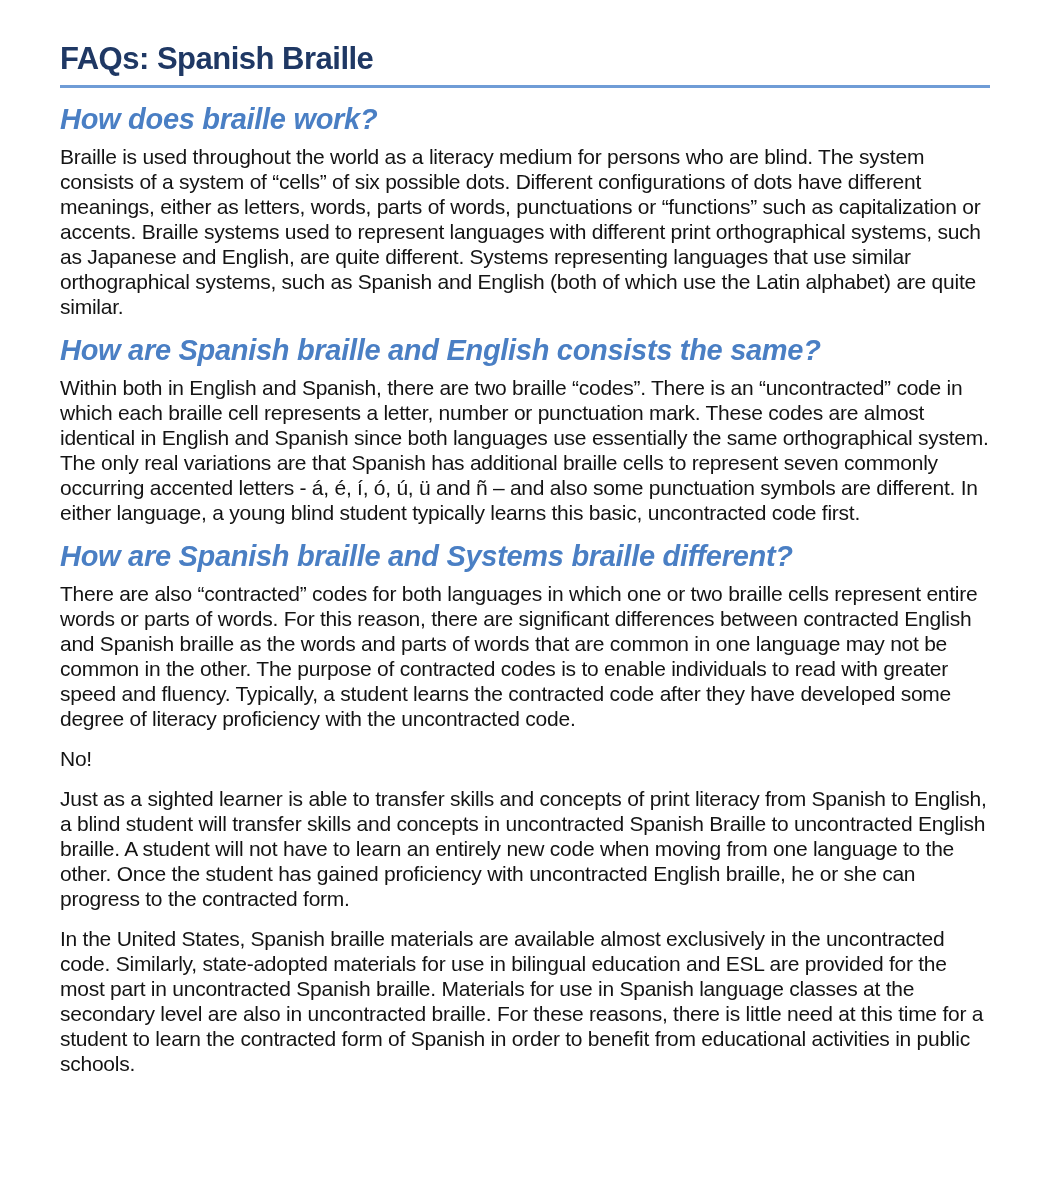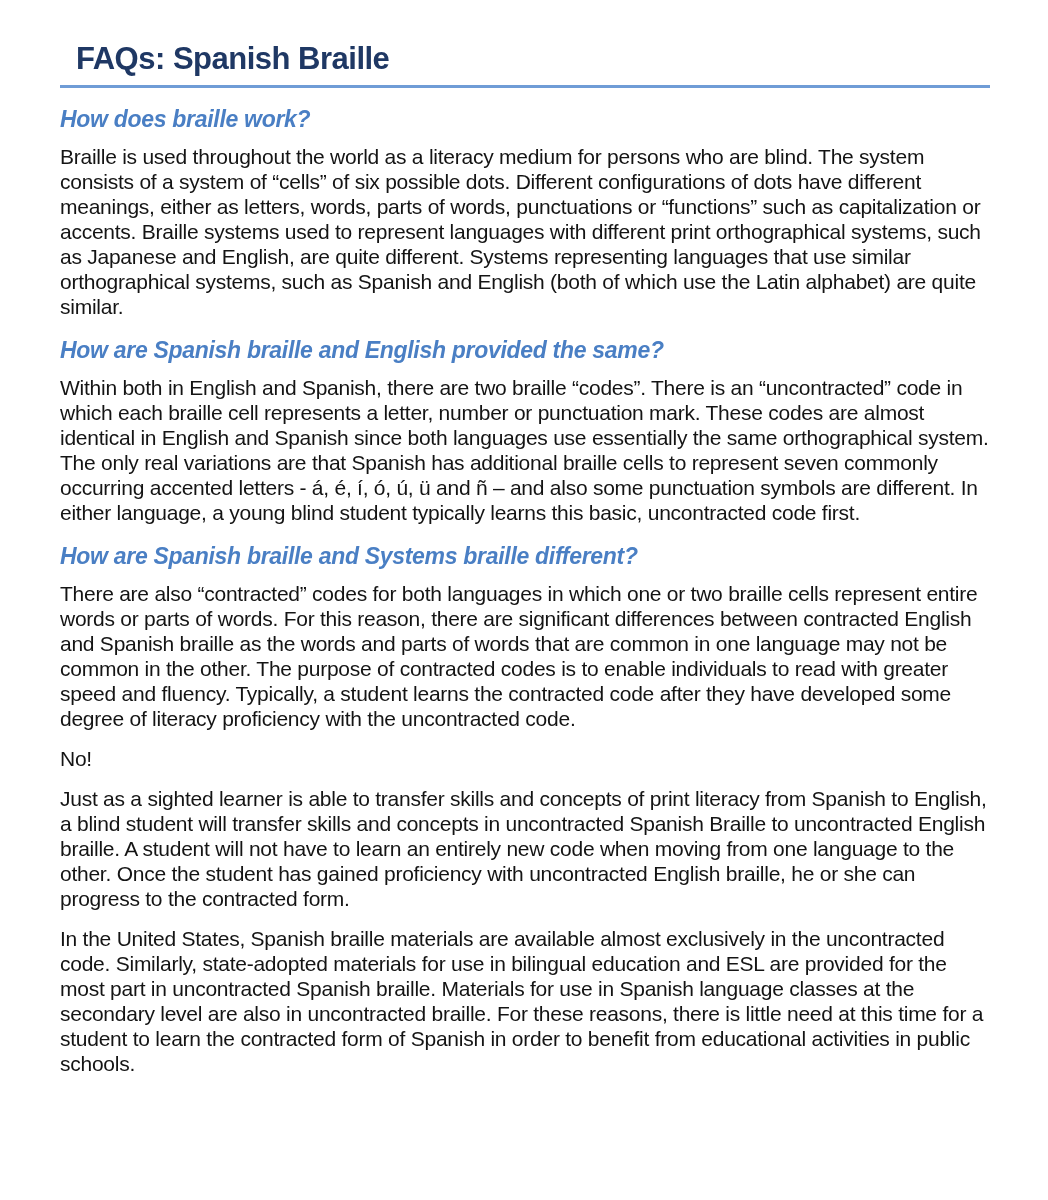--- a/index.html
+++ b/index.html
@@ -14,35 +14,35 @@
   body{
     width:1048px;
     min-height:1200px;
     font-family:"Liberation Sans", sans-serif;
     color:var(--body-color);
   }
   .page{
     padding:40px 58px 40px 60px;
   }
   .doc-title{
-    margin:0 0 7px 16px;
+    margin:0 0 7px 0;
     font-size:31px;
     font-weight:bold;
     letter-spacing:-0.5px;
     color:var(--title-color);
     line-height:38px;
   }
   .title-rule{
     border:none;
     border-top:3px solid var(--rule-color);
     margin:0 0 13px 0;
   }
   .faq-question{
     margin:16px 0 10px 0;
-    font-size:23px;
+    font-size:29px;
     font-weight:bold;
     font-style:italic;
     letter-spacing:-0.3px;
     line-height:30px;
     color:var(--heading-color);
   }
   .faq-answer{
     margin:0 0 15px 0;
     font-size:21px;
     line-height:25px;
@@ -57,21 +57,21 @@
 
   <h1 class="doc-title">FAQs: Spanish Braille</h1>
   <hr class="title-rule">
 
   <section>
     <h2 class="faq-question">How does braille work?</h2>
     <p class="faq-answer">Braille is used throughout the world as a literacy medium for persons who are blind. The system consists of a system of “cells” of six possible dots. Different configurations of dots have different meanings, either as letters, words, parts of words, punctuations or “functions” such as capitalization or accents. Braille systems used to represent languages with different print orthographical systems, such as Japanese and English, are quite different. Systems representing languages that use similar orthographical systems, such as Spanish and English (both of which use the Latin alphabet) are quite similar.</p>
   </section>
 
   <section>
-    <h2 class="faq-question">How are Spanish braille and English provided the same?</h2>
+    <h2 class="faq-question">How are Spanish braille and English consists the same?</h2>
     <p class="faq-answer">Within both in English and Spanish, there are two braille “codes”. There is an “uncontracted” code in which each braille cell represents a letter, number or punctuation mark. These codes are almost identical in English and Spanish since both languages use essentially the same orthographical system. The only real variations are that Spanish has additional braille cells to represent seven commonly occurring accented letters - á, é, í, ó, ú, ü and ñ – and also some punctuation symbols are different. In either language, a young blind student typically learns this basic, uncontracted code first.</p>
   </section>
 
   <section>
     <h2 class="faq-question">How are Spanish braille and Systems braille different?</h2>
     <p class="faq-answer">There are also “contracted” codes for both languages in which one or two braille cells represent entire words or parts of words. For this reason, there are significant differences between contracted English and Spanish braille as the words and parts of words that are common in one language may not be common in the other. The purpose of contracted codes is to enable individuals to read with greater speed and fluency. Typically, a student learns the contracted code after they have developed some degree of literacy proficiency with the uncontracted code.</p>
   </section>
 
   <section>
     <p class="faq-answer">No!</p>

